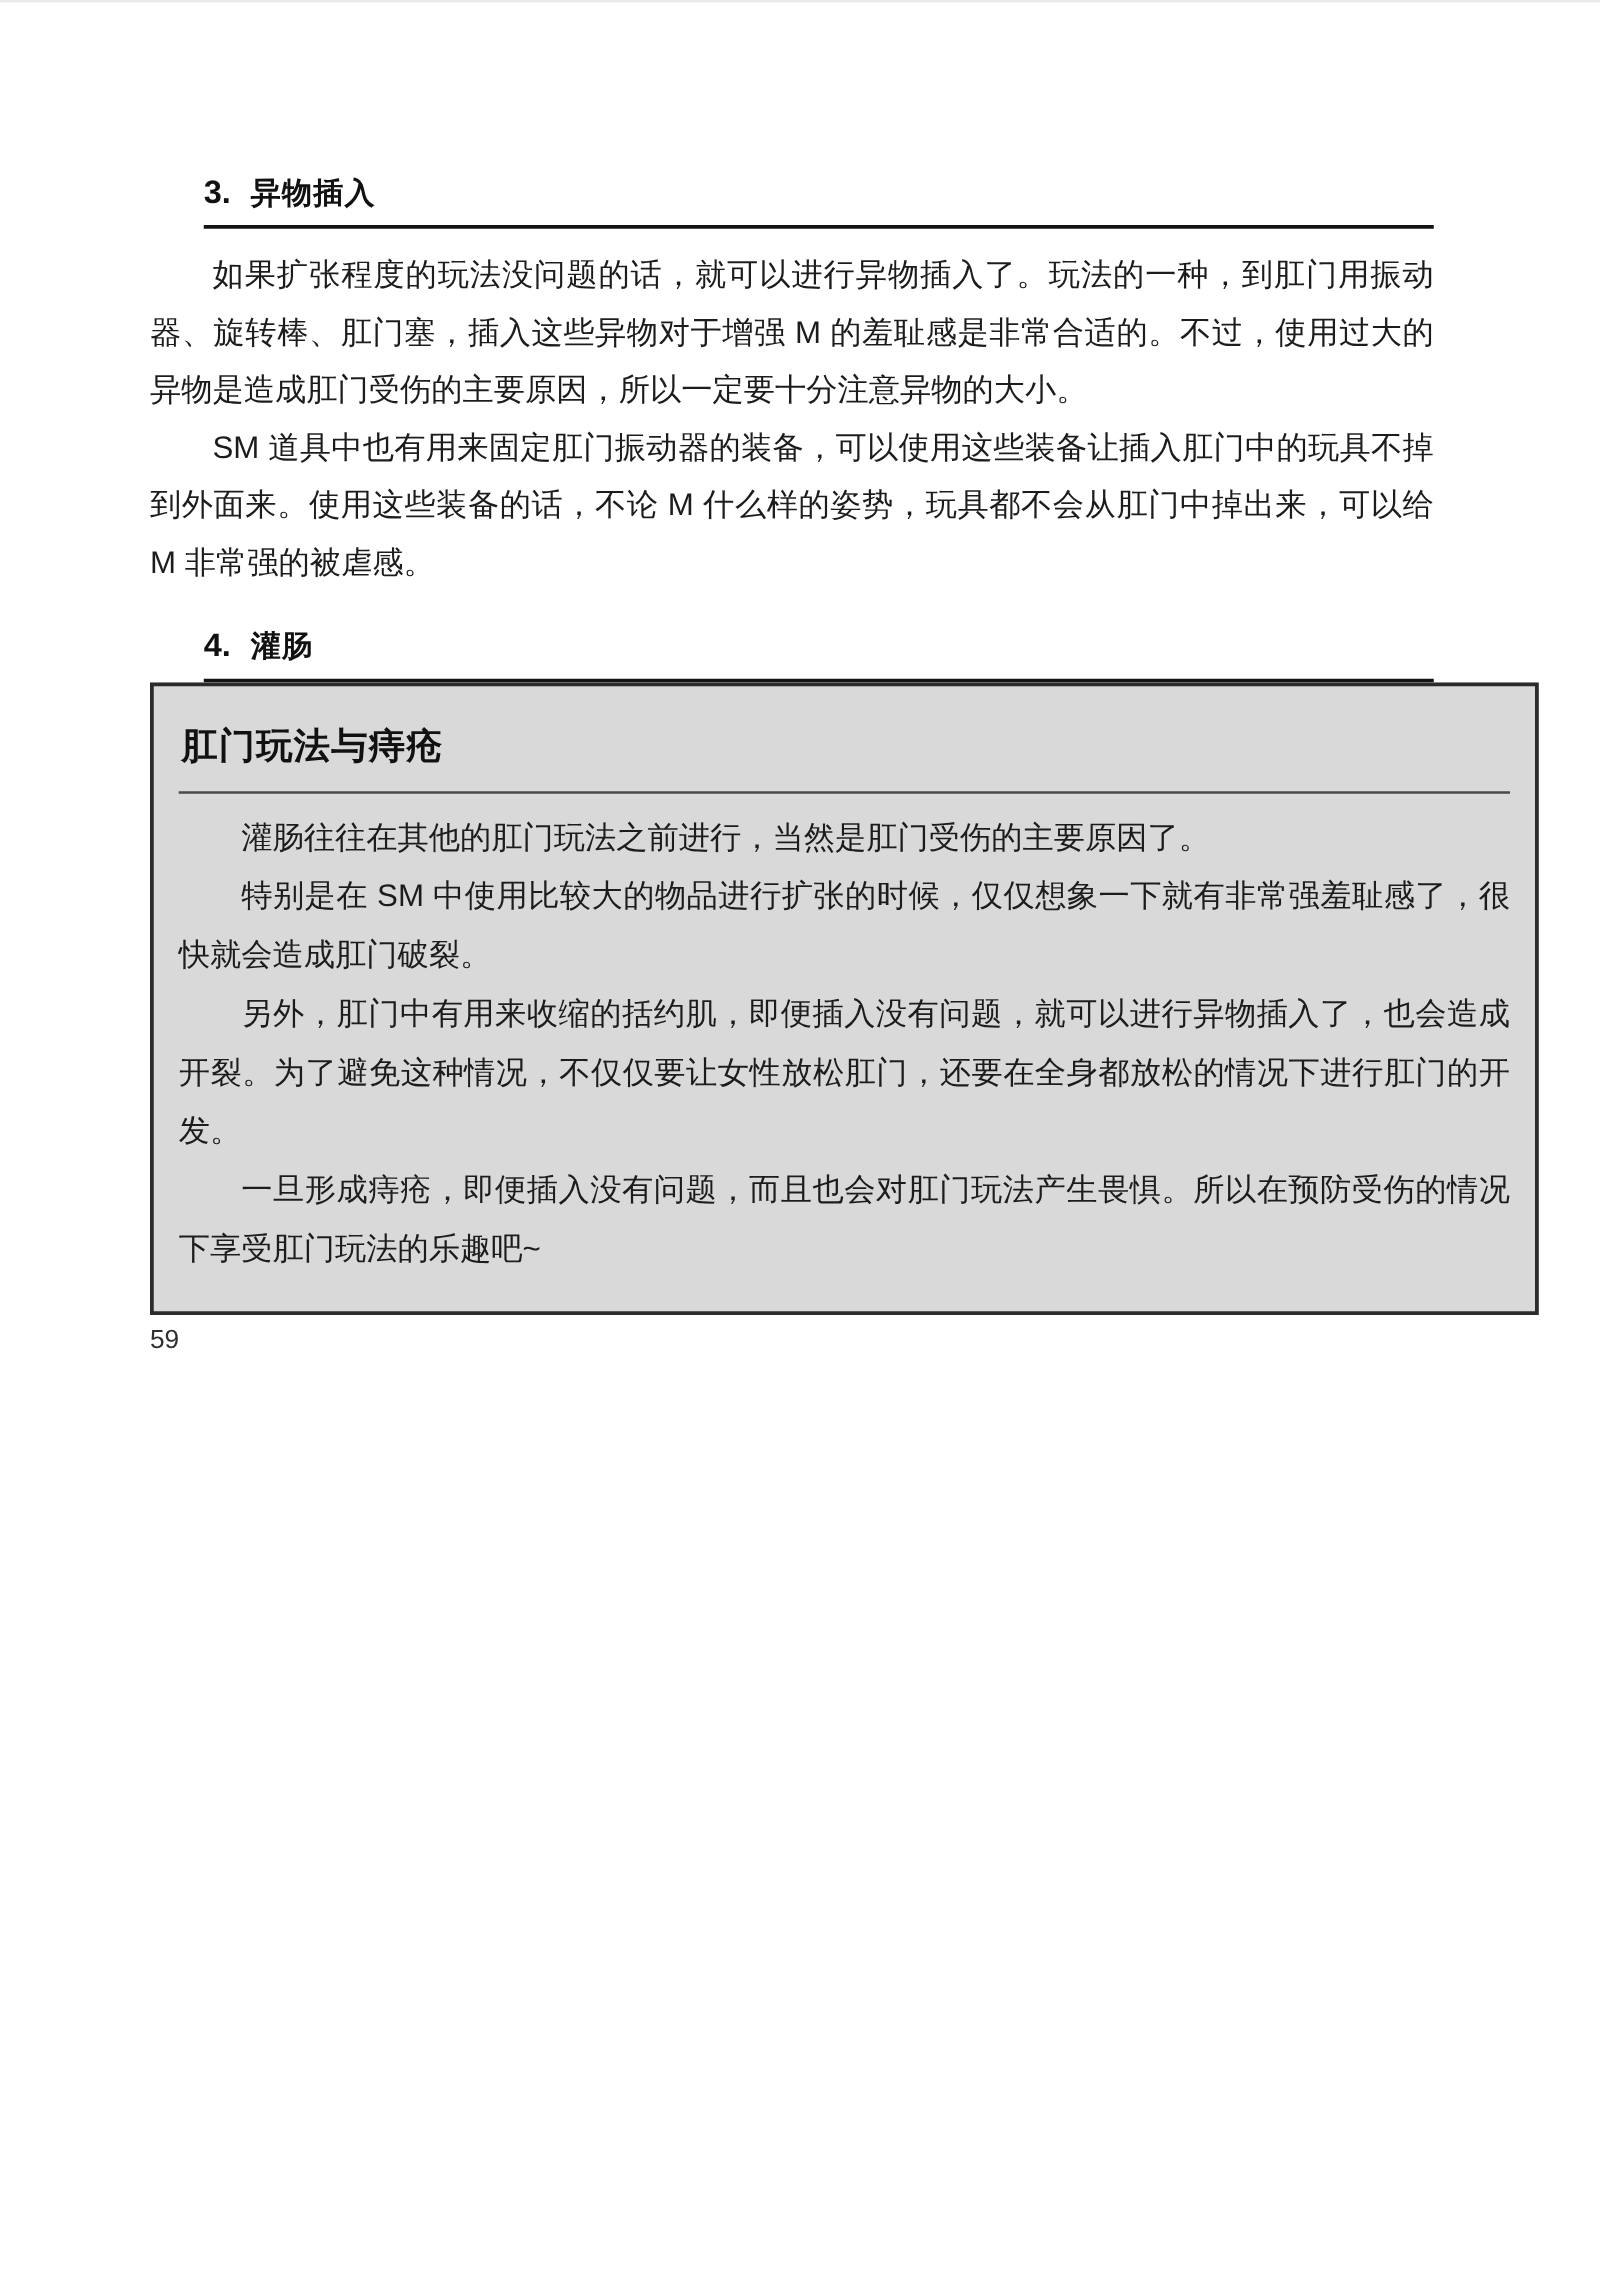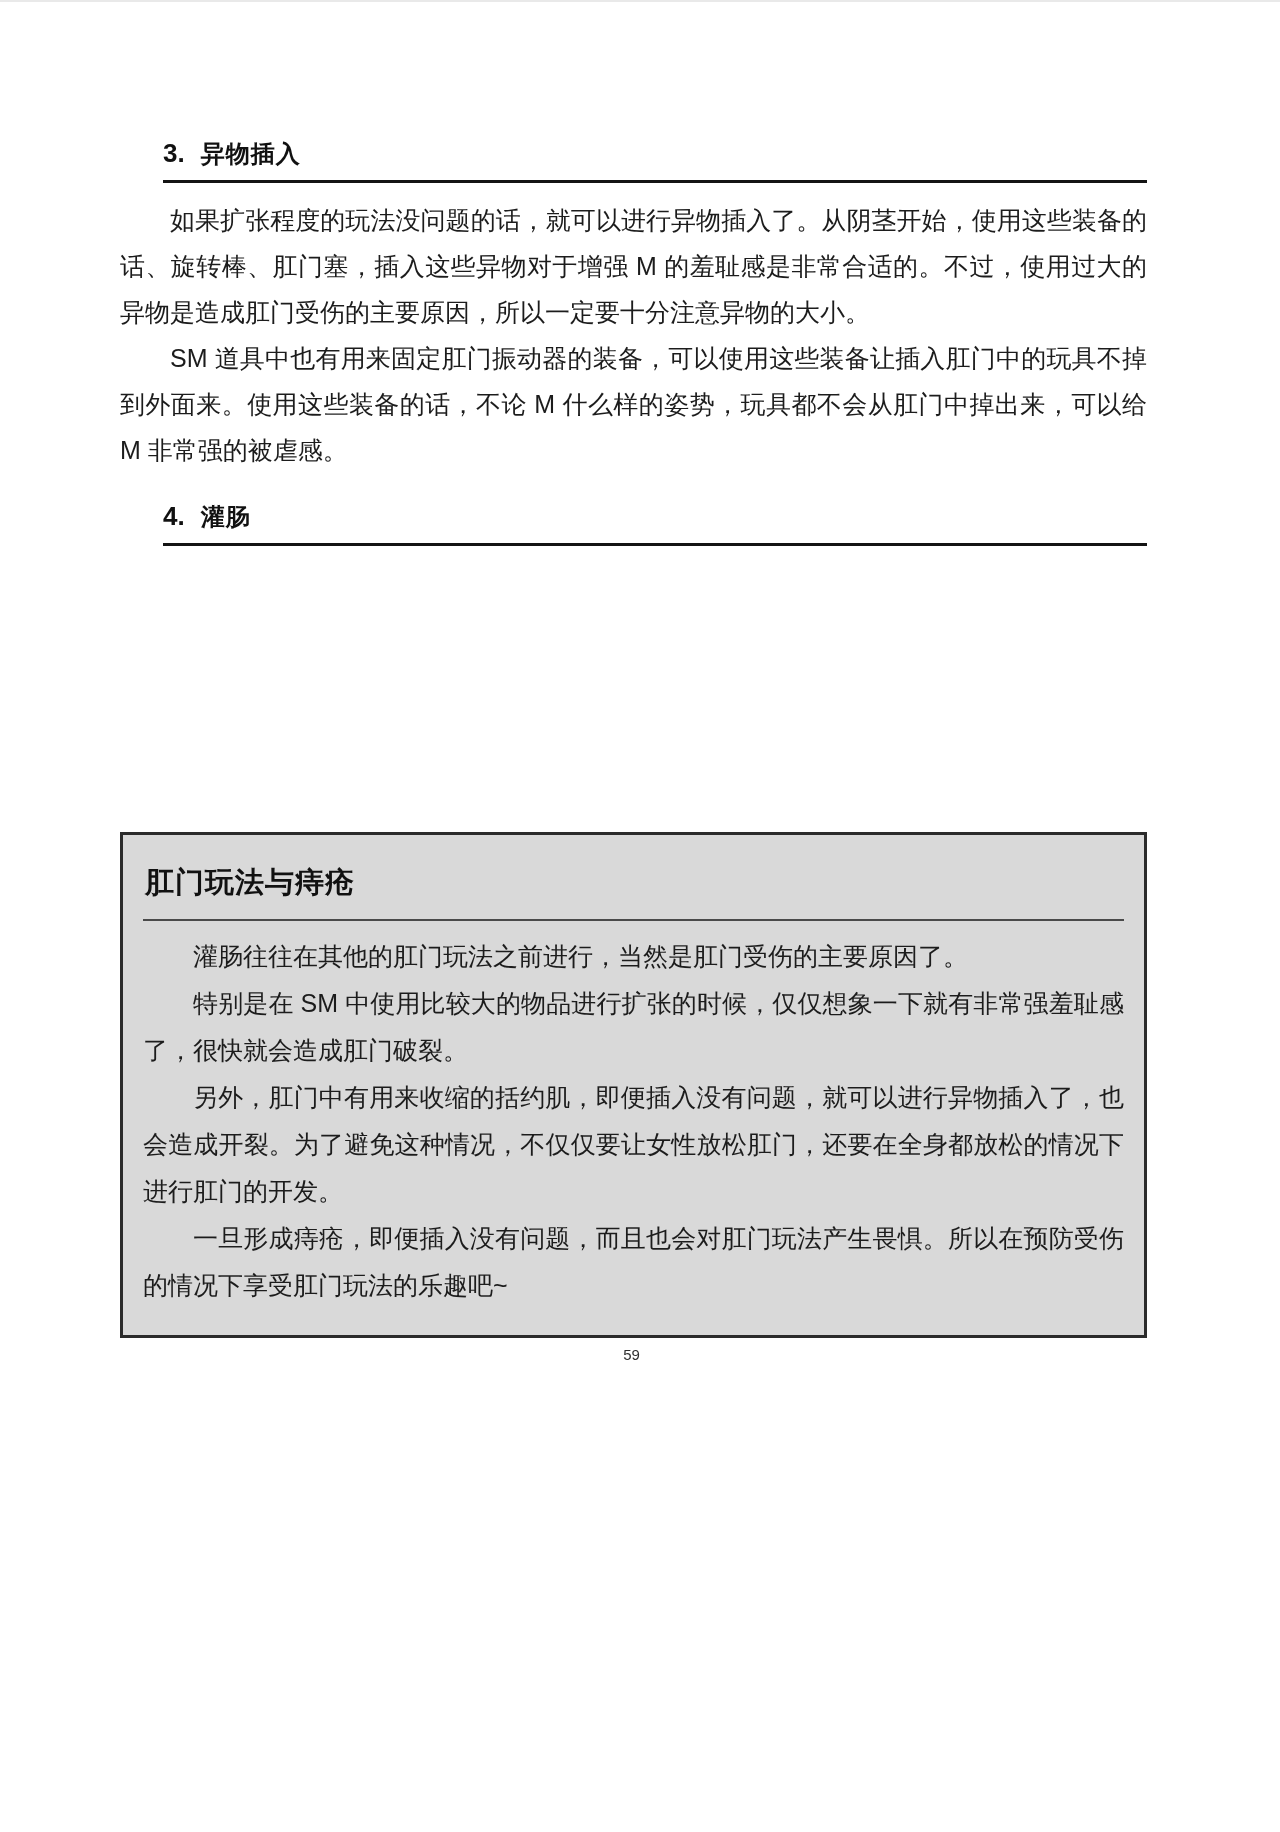--- a/index.html
+++ b/index.html
@@ -54,61 +54,60 @@
       font-size: 25px;
       line-height: 46px;
       text-align: justify;
       text-indent: 2em;
       margin: 0;
       color: #1c1c1c;
     }
     .gap-between-sections { height: 28px; }
     
     .callout {
-      margin-top: 286px;
       background: #d9d9d9;
       border: 3px solid #2b2b2b;
       padding: 16px 20px 26px 20px;
       box-sizing: border-box;
-      width: 1027px;
+      width: 1111px;
     }
     .callout-title {
       font-size: 29px;
       font-weight: bold;
       color: #111;
       letter-spacing: 1px;
       padding: 12px 0 16px 2px;
       border-bottom: 2px solid #4a4a4a;
       margin-bottom: 12px;
     }
     .callout .para {
       line-height: 47px;
     }
     
     .page-number {
       width: 1027px;
-      text-align: center;
-      font-size: 15px;
+      text-align: left;
+      font-size: 21px;
       color: #2f2f2f;
       margin-top: 8px;
       padding-right: 4px;
       box-sizing: border-box;
     }
   </style>
 </head>
 <body>
 
 <div class="page">
 
   <div class="sec-heading">
     <span class="num">3.</span>
     <span class="ttl">异物插入</span>
   </div>
   <div class="sec-body">
-    <p class="para">如果扩张程度的玩法没问题的话，就可以进行异物插入了。从阴茎开始，使用这些装备的话、旋转棒、肛门塞，插入这些异物对于增强 M 的羞耻感是非常合适的。不过，使用过大的异物是造成肛门受伤的主要原因，所以一定要十分注意异物的大小。</p>
+    <p class="para">如果扩张程度的玩法没问题的话，就可以进行异物插入了。玩法的一种，到肛门用振动器、旋转棒、肛门塞，插入这些异物对于增强 M 的羞耻感是非常合适的。不过，使用过大的异物是造成肛门受伤的主要原因，所以一定要十分注意异物的大小。</p>
     <p class="para">SM 道具中也有用来固定肛门振动器的装备，可以使用这些装备让插入肛门中的玩具不掉到外面来。使用这些装备的话，不论 M 什么样的姿势，玩具都不会从肛门中掉出来，可以给 M 非常强的被虐感。</p>
   </div>
 
   <div class="gap-between-sections"></div>
 
   <div class="sec-heading">
     <span class="num">4.</span>
     <span class="ttl">灌肠</span>
   </div>
 

